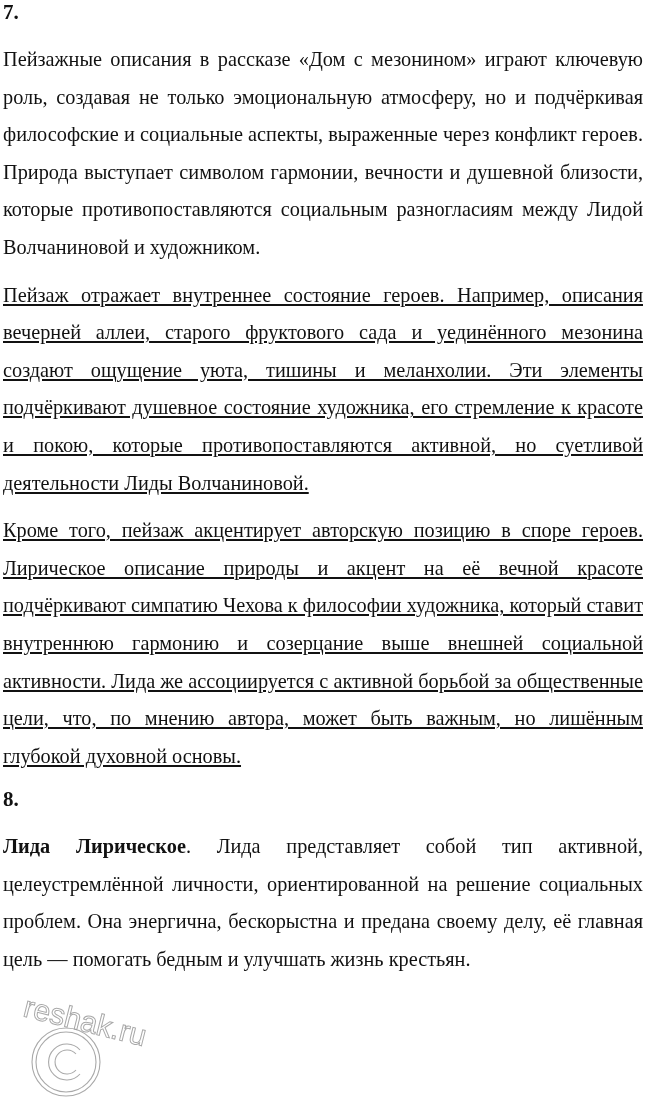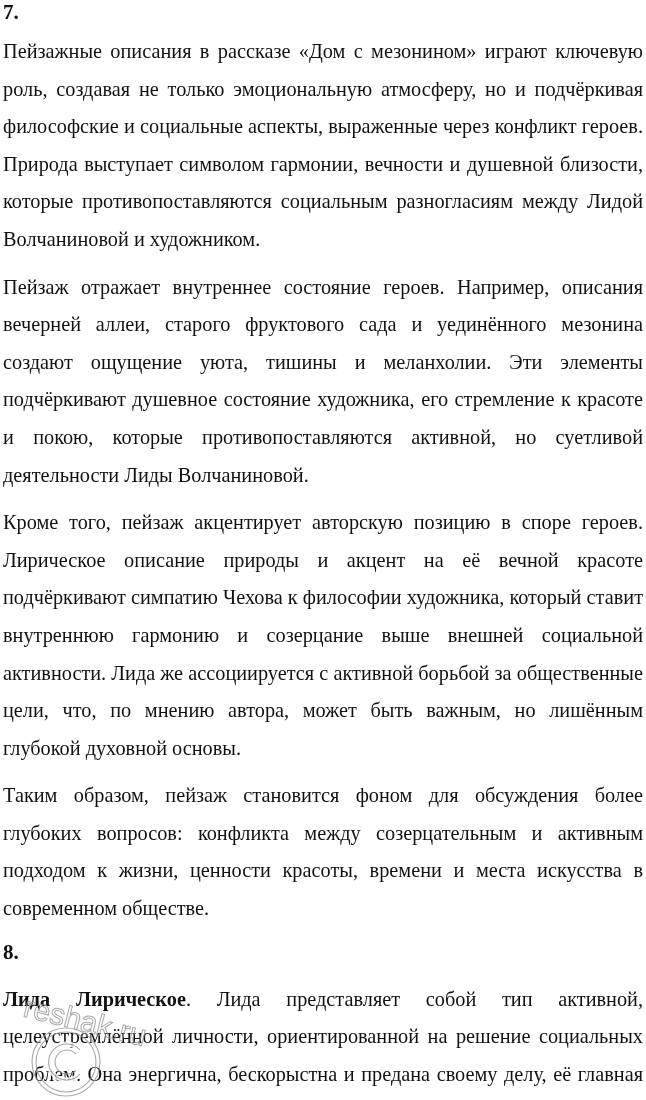--- a/index.html
+++ b/index.html
@@ -30,22 +30,22 @@
     }
     .section-7-number { margin-top: 0px; }
     .para {
       font-size: 20.3px;
       line-height: 37.6px;
       text-align: justify;
       text-align-last: left;
       margin: 0;
       padding: 0;
     }
-    .p1 { margin-top: 9px; }
-    .p2, .p3, .p4 { margin-top: 10px; }
+    .p1 { margin-top: 17px; }
+    .p2, .p3, .p4 { margin-top: 10px; text-decoration: underline; }
     .section-8-number { margin-top: 12px; }
     .p5 { margin-top: 17px; }
     .bold-name { font-weight: bold; }
 
     .watermark {
       position: absolute;
       left: 18px;
       top: 990px;
       width: 140px;
       height: 120px;
@@ -60,21 +60,20 @@
 
   <section>
     <p class="section-number section-7-number">7.</p>
 
     <p class="para p1">Пейзажные описания в рассказе «Дом с мезонином» играют ключевую роль, создавая не только эмоциональную атмосферу, но и подчёркивая философские и социальные аспекты, выраженные через конфликт героев. Природа выступает символом гармонии, вечности и душевной близости, которые противопоставляются социальным разногласиям между Лидой Волчаниновой и художником.</p>
 
     <p class="para p2">Пейзаж отражает внутреннее состояние героев. Например, описания вечерней аллеи, старого фруктового сада и уединённого мезонина создают ощущение уюта, тишины и меланхолии. Эти элементы подчёркивают душевное состояние художника, его стремление к красоте и покою, которые противопоставляются активной, но суетливой деятельности Лиды Волчаниновой.</p>
 
     <p class="para p3">Кроме того, пейзаж акцентирует авторскую позицию в споре героев. Лирическое описание природы и акцент на её вечной красоте подчёркивают симпатию Чехова к философии художника, который ставит внутреннюю гармонию и созерцание выше внешней социальной активности. Лида же ассоциируется с активной борьбой за общественные цели, что, по мнению автора, может быть важным, но лишённым глубокой духовной основы.</p>
 
-    <p class="para p4">Таким образом, пейзаж становится фоном для обсуждения более глубоких вопросов: конфликта между созерцательным и активным подходом к жизни, ценности красоты, времени и места искусства в современном обществе.</p>
   </section>
 
   <section>
     <p class="section-number section-8-number">8.</p>
 
     <p class="para p5"><span class="bold-name">Лида Лирическое</span><span>. Лида представляет собой тип активной, целеустремлённой личности, ориентированной на решение социальных проблем. Она энергична, бескорыстна и предана своему делу, её главная цель — помогать бедным и улучшать жизнь крестьян.</span></p>
   </section>
 
 </div>
 

